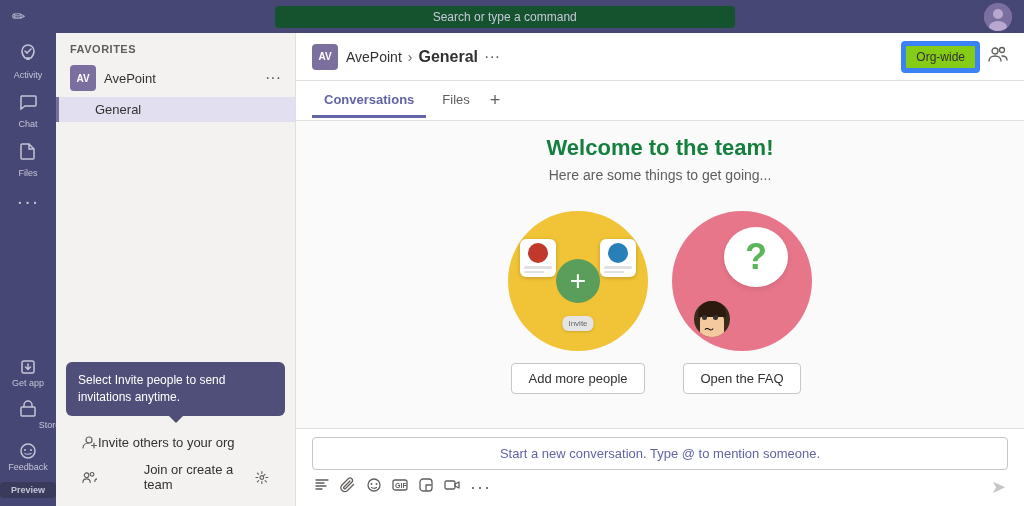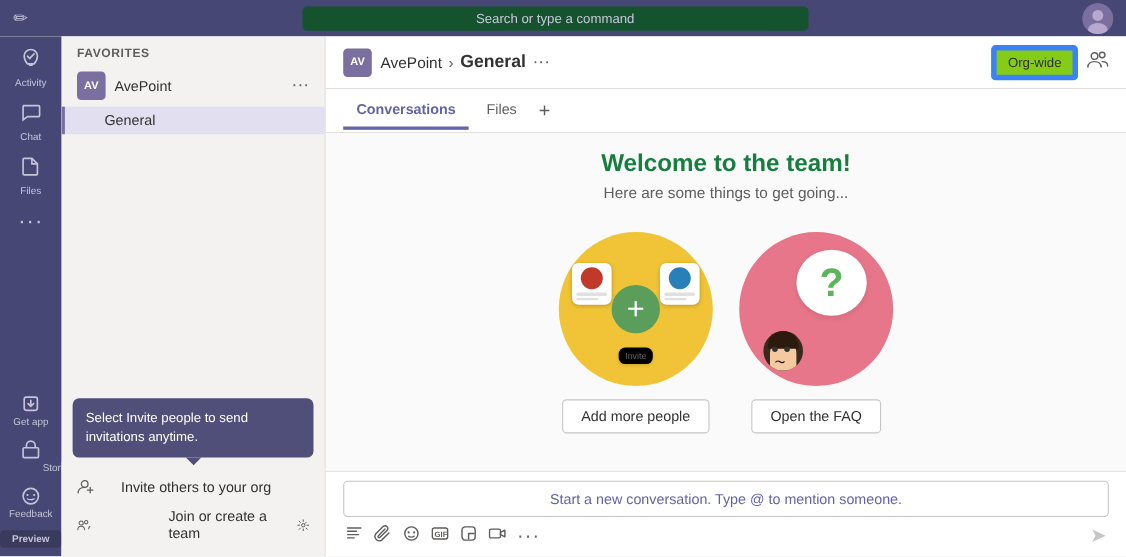--- a/index.html
+++ b/index.html
@@ -153,23 +153,23 @@
     .panel-bottom {
       position: absolute;
       bottom: 0;
       left: 0; right: 0;
       padding: 8px 0;
       background: #f3f2f1;
     }
     .panel-action {
       display: flex;
       align-items: center;
-      padding: 6px 14px;
-      cursor: pointer;
-      gap: 24px;
+      padding: 6px 26px;
+      cursor: pointer;
+      gap: 0;
       font-size: 13px;
       color: #323130;
     }
     .panel-action .settings-icon { margin-left: auto; color: #605e5c; font-size: 15px; cursor: pointer; }
 
     
     .main-content {
       flex: 1;
       display: flex;
       flex-direction: column;
@@ -483,21 +483,21 @@
                 <div style="width:20px;height:20px;border-radius:50%;background:#c0392b;margin:0 auto 3px;"></div>
                 <div style="height:3px;background:#e0e0e0;border-radius:2px;margin-bottom:2px;"></div>
                 <div style="height:2px;background:#e0e0e0;border-radius:2px;width:70%;"></div>
               </div>
               <div class="plus-circle" style="z-index:2;">+</div>
               <div style="position:absolute;right:12px;top:28px;background:white;border-radius:6px;padding:4px;box-shadow:0 1px 4px rgba(0,0,0,0.2);width:36px;">
                 <div style="width:20px;height:20px;border-radius:50%;background:#2980b9;margin:0 auto 3px;"></div>
                 <div style="height:3px;background:#e0e0e0;border-radius:2px;margin-bottom:2px;"></div>
                 <div style="height:2px;background:#e0e0e0;border-radius:2px;width:70%;"></div>
               </div>
-              <div style="position:absolute;bottom:20px;left:50%;transform:translateX(-50%);background:#000000;border-radius:6px;padding:3px 6px;font-size:8px;color:#666;white-space:nowrap;box-shadow:0 1px 3px rgba(0,0,0,0.15);">Invite</div>
+              <div style="position:absolute;bottom:20px;left:50%;transform:translateX(-50%);background:#e5e5e5;border-radius:6px;padding:3px 6px;font-size:8px;color:#666;white-space:nowrap;box-shadow:0 1px 3px rgba(0,0,0,0.15);">Invite</div>
             </div>
           </div>
           <button class="card-btn">Add more people</button>
         </div>
 
 
         <div class="welcome-card">
           <div class="illus-pink">
             <div style="position:relative;width:100%;height:100%;display:flex;align-items:center;justify-content:center;">
 

